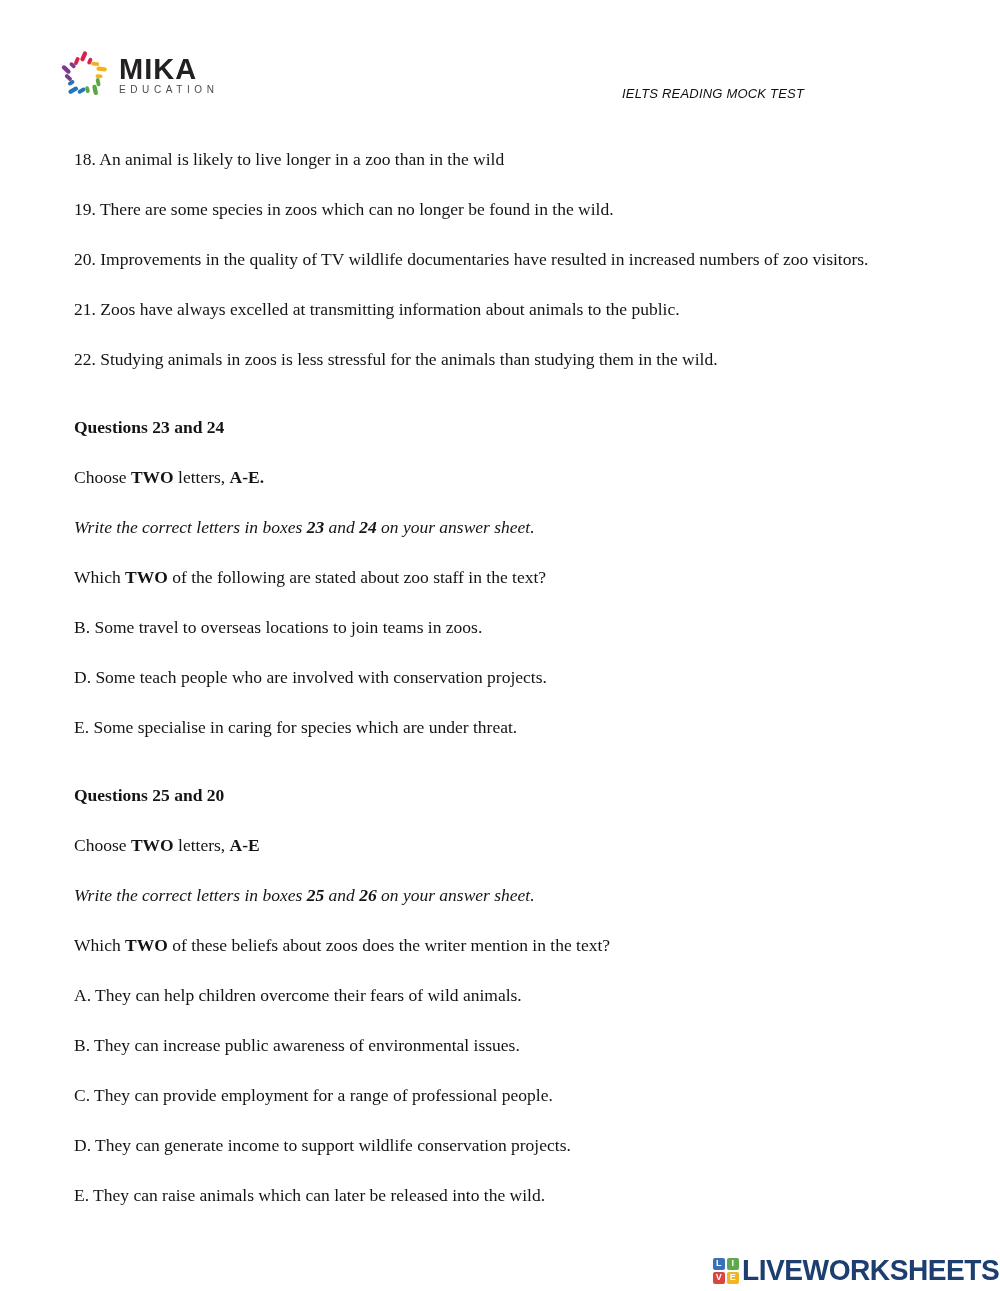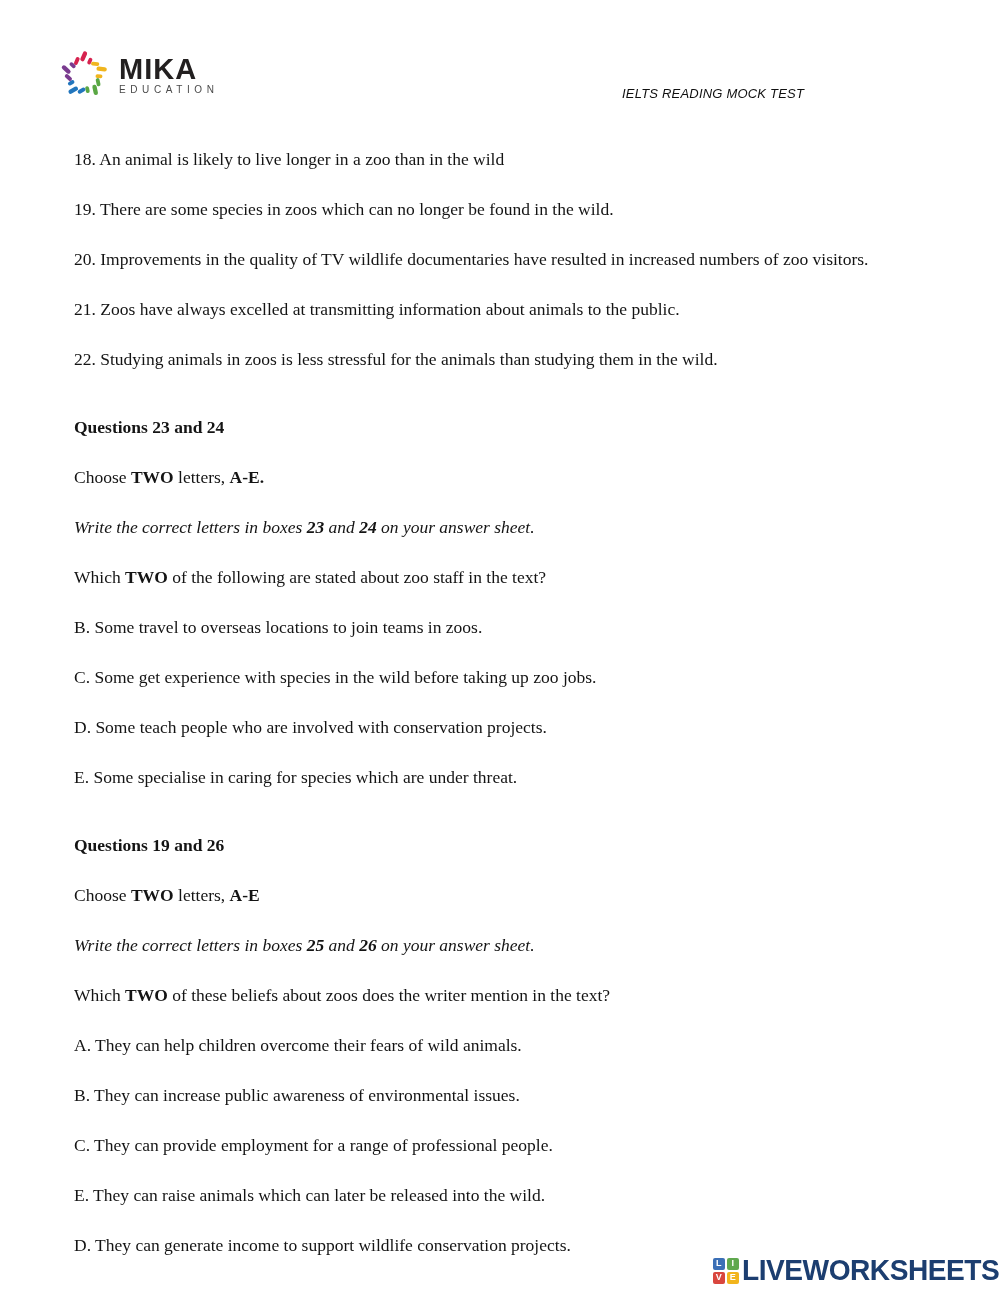--- a/index.html
+++ b/index.html
@@ -108,35 +108,34 @@
       <p>21. Zoos have always excelled at transmitting information about animals to the public.</p>
       <p>22. Studying animals in zoos is less stressful for the animals than studying them in the wild.</p>
     </div>
 
     <section>
       <p class="qheading">Questions 23 and 24</p>
       <p><span>Choose </span><span class="seg-b">TWO</span><span> letters, </span><span class="seg-b">A-E.</span></p>
       <p><span class="seg-i">Write the correct letters in boxes </span><span class="seg-b seg-i">23</span><span class="seg-i"> and </span><span class="seg-b seg-i">24</span><span class="seg-i"> on your answer sheet.</span></p>
       <p><span>Which </span><span class="seg-b">TWO</span><span> of the following are stated about zoo staff in the text?</span></p>
       <p>B. Some travel to overseas locations to join teams in zoos.</p>
-      <p>C. Some get experience with species in the wild before taking up zoo jobs.</p>
       <p>D. Some teach people who are involved with conservation projects.</p>
       <p>E. Some specialise in caring for species which are under threat.</p>
     </section>
 
     <section>
-      <p class="qheading">Questions 19 and 26</p>
+      <p class="qheading">Questions 25 and 20</p>
       <p><span>Choose </span><span class="seg-b">TWO</span><span> letters, </span><span class="seg-b">A-E</span></p>
       <p><span class="seg-i">Write the correct letters in boxes </span><span class="seg-b seg-i">25</span><span class="seg-i"> and </span><span class="seg-b seg-i">26</span><span class="seg-i"> on your answer sheet.</span></p>
       <p><span>Which </span><span class="seg-b">TWO</span><span> of these beliefs about zoos does the writer mention in the text?</span></p>
       <p>A. They can help children overcome their fears of wild animals.</p>
       <p>B. They can increase public awareness of environmental issues.</p>
       <p>C. They can provide employment for a range of professional people.</p>
+      <p>D. They can generate income to support wildlife conservation projects.</p>
       <p>E. They can raise animals which can later be released into the wild.</p>
-      <p>D. They can generate income to support wildlife conservation projects.</p>
     </section>
 
   </main>
 
   <a class="lw-logo">
     <span class="lw-grid">
       <span class="lw-cell" style="background: rgb(59, 111, 182);">L</span>
       <span class="lw-cell" style="background: rgb(95, 168, 78);">I</span>
       <span class="lw-cell" style="background: rgb(217, 70, 62);">V</span>
       <span class="lw-cell" style="background: rgb(242, 181, 29);">E</span>

